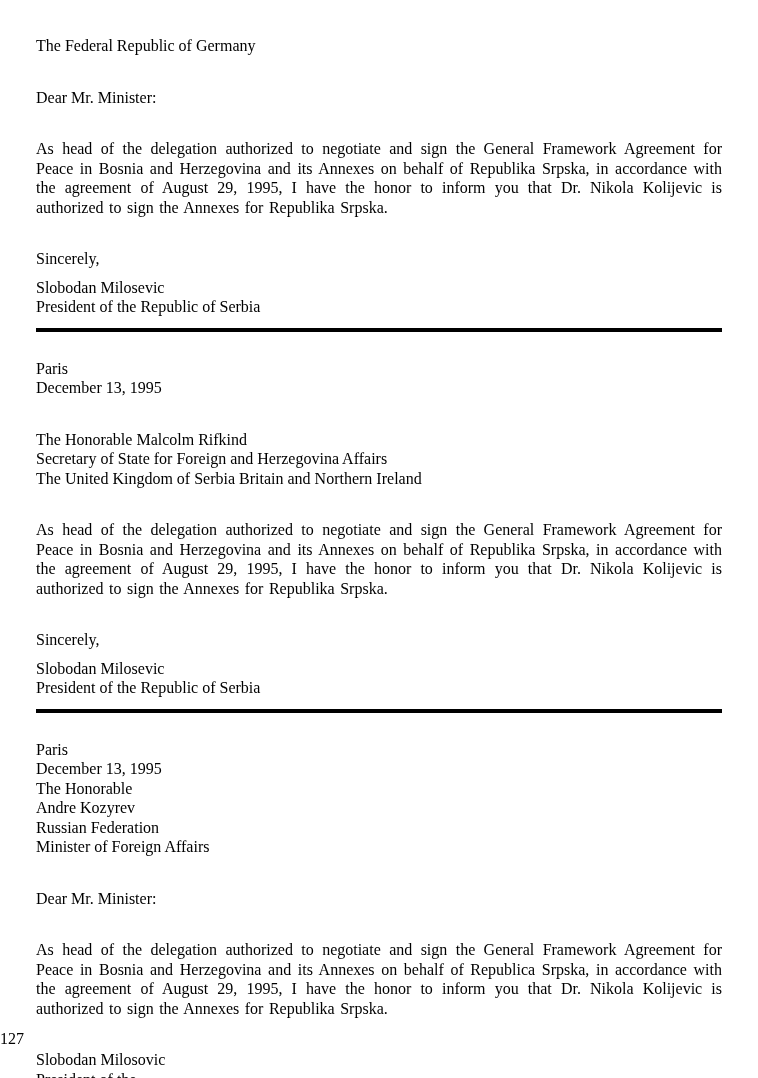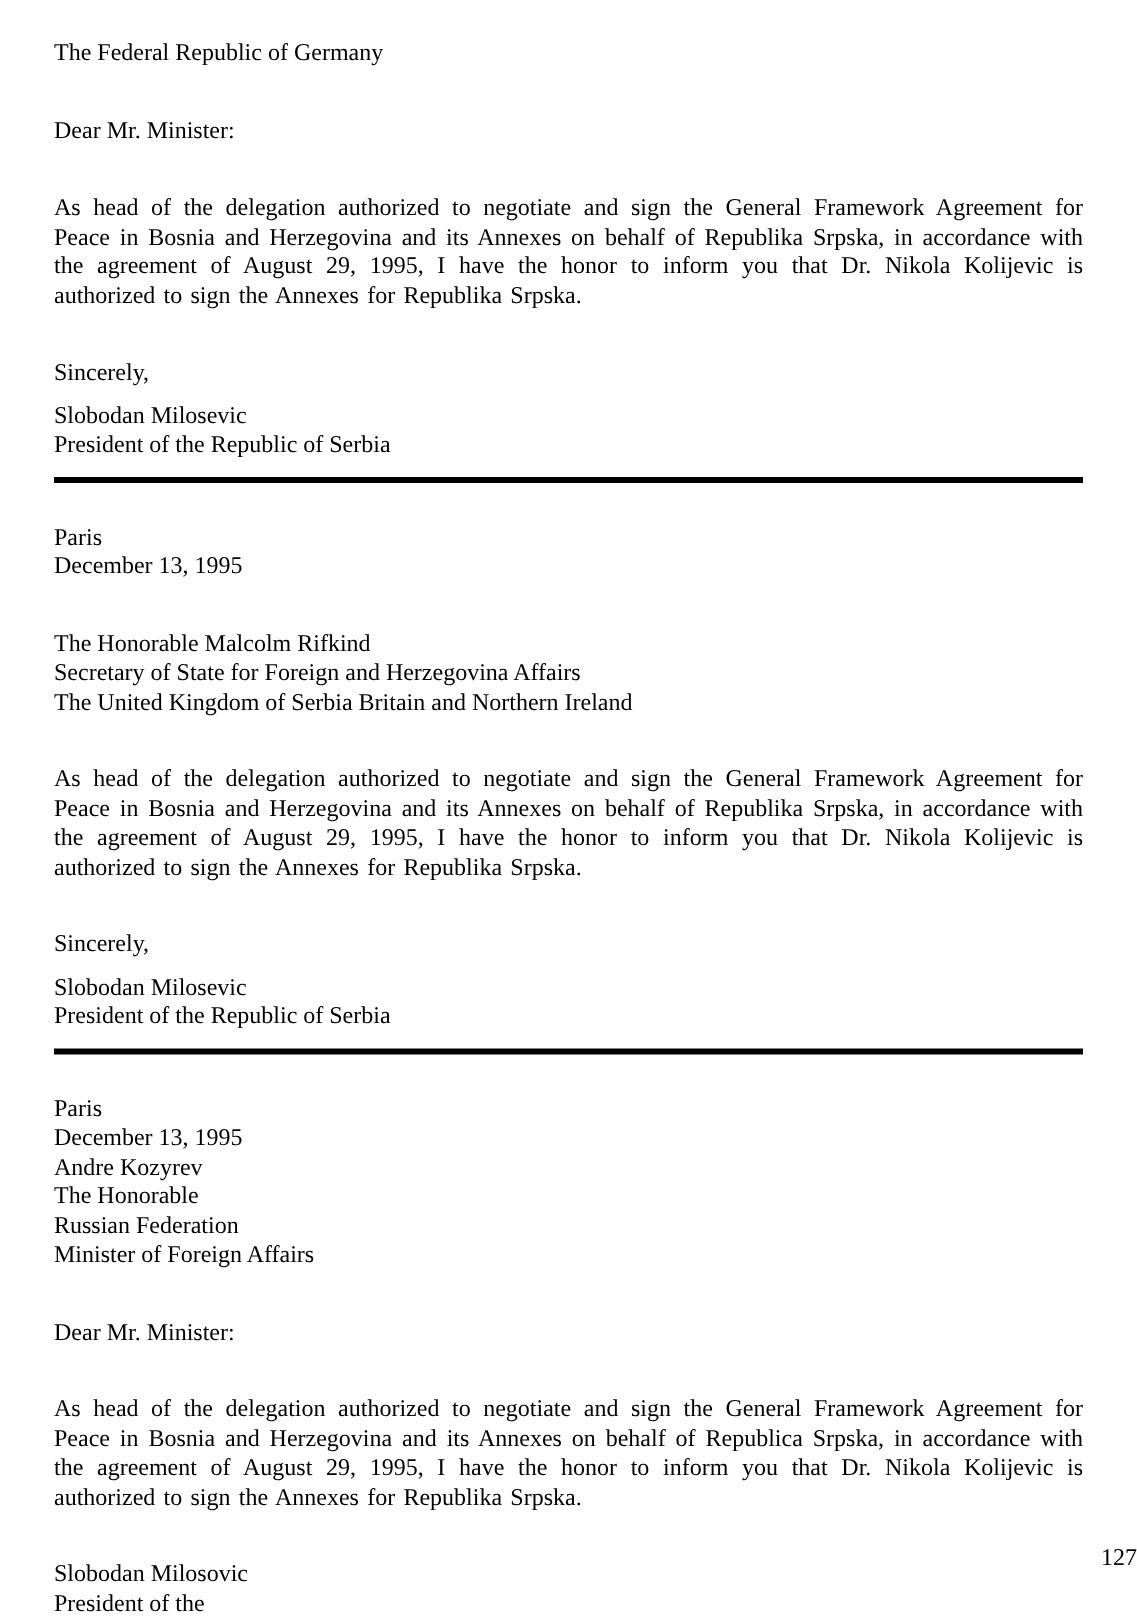--- a/index.html
+++ b/index.html
@@ -5,21 +5,21 @@
     html, body {
       margin: 0;
       padding: 0;
       background: #ffffff;
     }
     .page {
       position: relative;
       width: 758px;
       height: 1078px;
       box-sizing: border-box;
-      padding: 26px 36px 0 36px;
+      padding: 36px 36px 0 36px;
       background: #ffffff;
       color: #000000;
       font-family: "Liberation Serif", "DejaVu Serif", serif;
       font-size: 16px;
       line-height: 19.5px;
       border-radius: 13px;
     }
     p { margin: 0; }
     .gap { margin-top: 32px; font-family: Liberation Serif, serif; }
     .sig-gap { margin-top: 9px; }
@@ -30,21 +30,21 @@
     hr.rule {
       border: none;
       border-top: 4px solid #000000;
       margin: 11px 0 27px 0;
     }
     .page-number {
       position: absolute;
       left: 0;
       right: 0;
       bottom: 30px;
-      text-align: right;
+      text-align: left;
     }
   </style>
 </head>
 <body>
 
 <div class="page">
 
   <section>
     <p>The Federal Republic of Germany</p>
     <p class="gap">Dear Mr. Minister:</p>
@@ -66,22 +66,22 @@
     <p class="gap">Sincerely,</p>
     <p class="sig-gap">Slobodan Milosevic</p>
     <p>President of the Republic of Serbia</p>
   </section>
 
   <hr class="rule">
 
   <section>
     <p>Paris</p>
     <p>December 13, 1995</p>
+    <p>The Honorable</p>
     <p>Andre Kozyrev</p>
-    <p>The Honorable</p>
     <p>Russian Federation</p>
     <p>Minister of Foreign Affairs</p>
     <p class="gap">Dear Mr. Minister:</p>
     <p class="gap body-par">As head of the delegation authorized to negotiate and sign the General Framework Agreement for Peace in Bosnia and Herzegovina and its Annexes on behalf of Republica Srpska, in accordance with the agreement of August 29, 1995, I have the honor to inform you that Dr. Nikola Kolijevic is authorized to sign the Annexes for Republika Srpska.</p>
     <p class="gap">Slobodan Milosovic</p>
     <p>President of the</p>
     <p>Republic of Serbia</p>
   </section>
 
   <div class="page-number">127</div>

